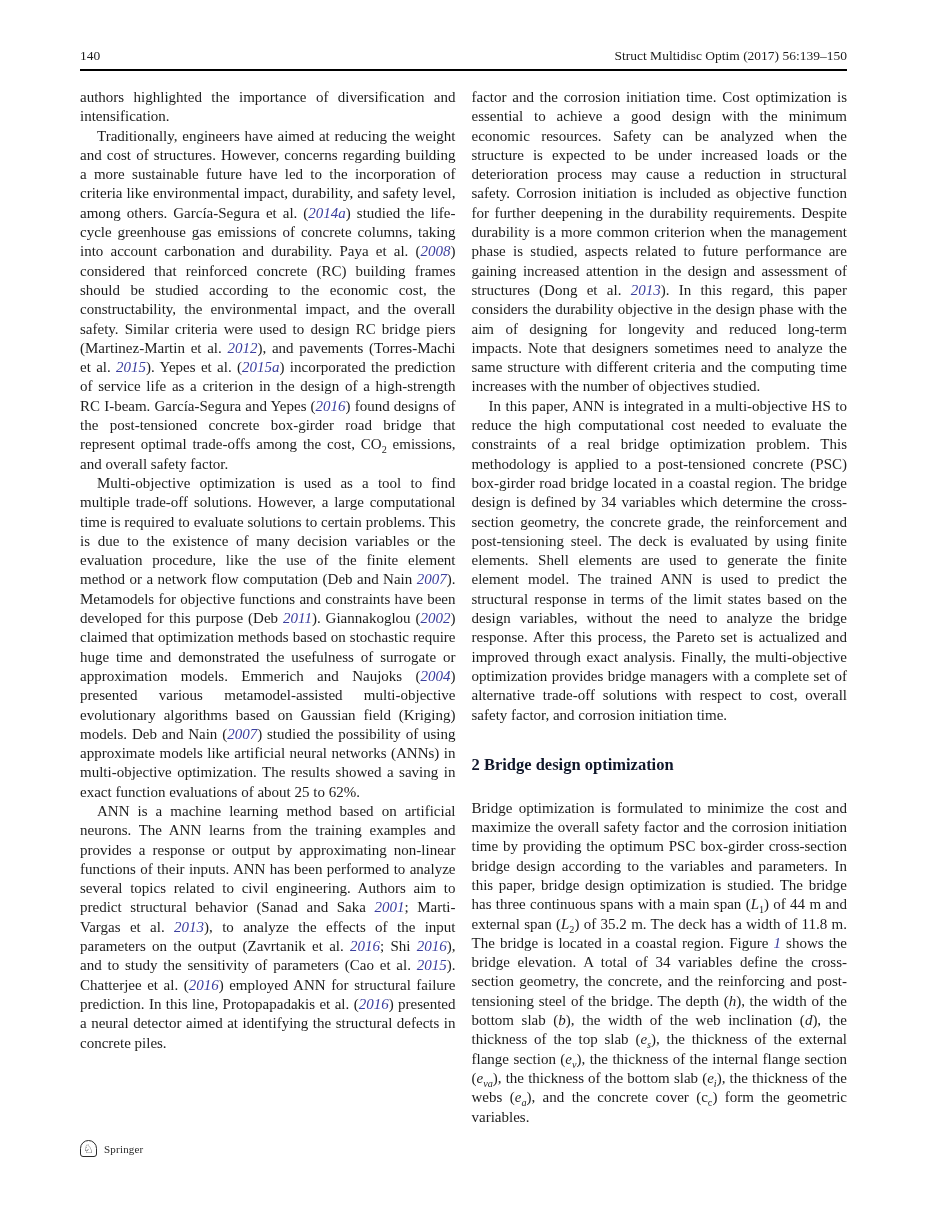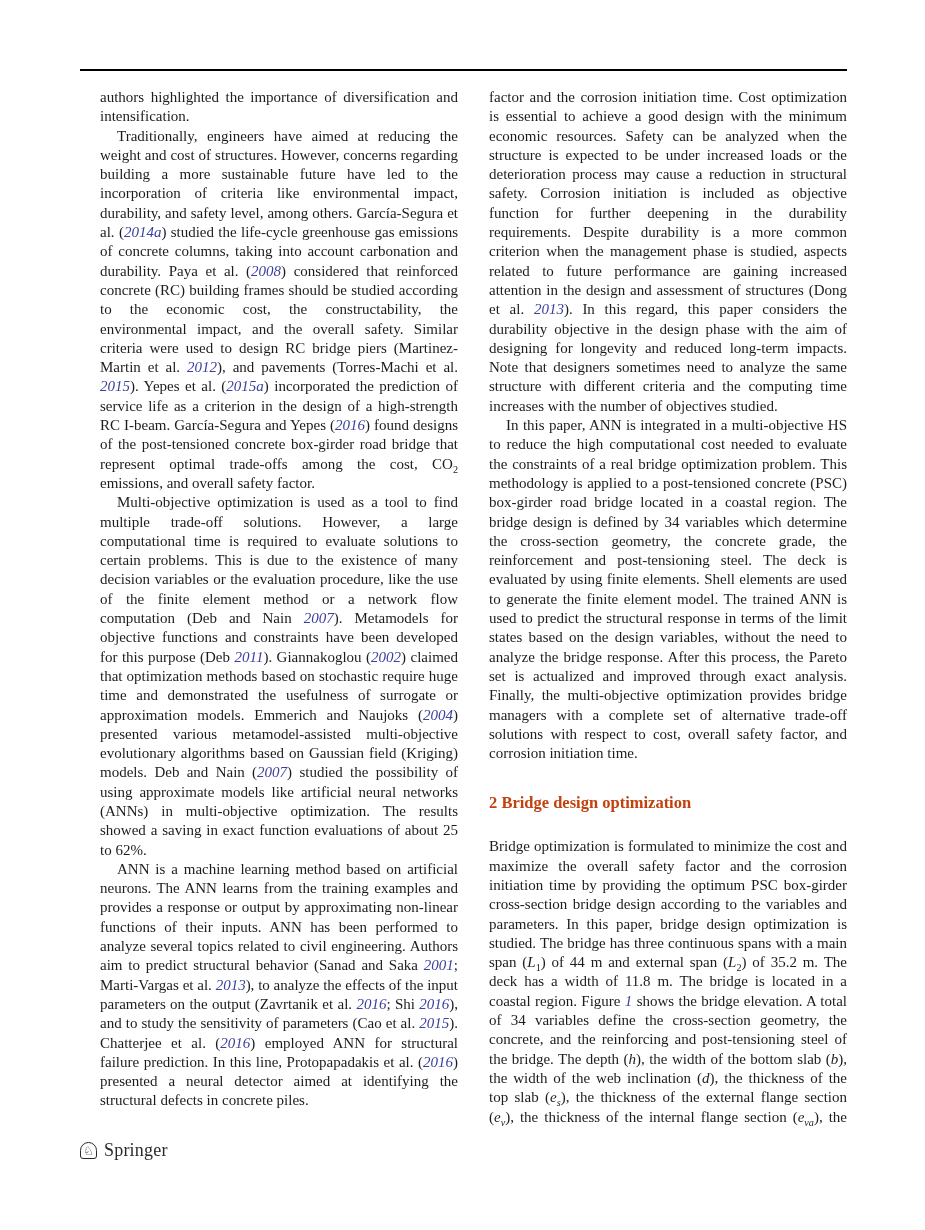--- a/index.html
+++ b/index.html
@@ -22,57 +22,61 @@
     position:absolute;top:48px;left:80px;right:78px;
     display:flex;justify-content:space-between;align-items:flex-end;
     font-size:13.5px;color:#1d1d1d;
   }
   .head-rule{
     position:absolute;top:69px;left:80px;right:78px;
     height:2px;background:var(--rule-color);
   }
   .content{
     position:absolute;top:88px;left:80px;right:78px;height:1040px;
-    display:flex;gap:31px;overflow:hidden;margin-left:20px;
+    display:flex;gap:16px;overflow:hidden;
   }
   .col{flex:1 1 0;min-width:0;}
   .col p{
     font-size:15px;line-height:19.3px;
     text-align:justify;
     color:var(--text-color);
   }
   .col p.indent{text-indent:17px;}
   .col h2{
     font-size:16.5px;font-weight:bold;
     margin:30px 0 24px 0;
-    color:#c2410c;
+    color:#0f172a;
   }
   .cite{color:var(--cite-color);font-style:italic;}
   .it{font-style:italic;}
   sub{font-size:68%;line-height:0;vertical-align:sub;}
   .footer{
     position:absolute;left:80px;top:1140px;
     display:flex;align-items:center;gap:7px;
     color:#2a2a2a;
   }
   .springer-mark{
     display:inline-flex;align-items:center;justify-content:center;
     width:17px;height:17px;
     border:1.3px solid #2a2a2a;
     border-radius:50% 50% 3px 3px;
     font-size:12px;line-height:1;
     color:#2a2a2a;
   }
-  .publisher-label{font-size:18px;letter-spacing:0.2px;}
+  .publisher-label{font-size:11px;letter-spacing:0.2px;}
 </style>
 </head>
 <body>
 
 <div class="page">
 
+  <div class="running-head">
+    <span>140</span>
+    <span>Struct Multidisc Optim (2017) 56:139–150</span>
+  </div>
   <div class="head-rule"></div>
 
   <div class="content">
     <div class="col" id="col-left">
         <p>authors highlighted the importance of diversification and intensification.</p>
         <p class="indent">Traditionally, engineers have aimed at reducing the weight and cost of structures. However, concerns regarding building a more sustainable future have led to the incorporation of criteria like environmental impact, durability, and safety level, among others. García-Segura et al. (<span class="cite">2014a</span>) studied the life-cycle greenhouse gas emissions of concrete columns, taking into account carbonation and durability. Paya et al. (<span class="cite">2008</span>) considered that reinforced concrete (RC) building frames should be studied according to the economic cost, the constructability, the environmental impact, and the overall safety. Similar criteria were used to design RC bridge piers (Martinez-Martin et al. <span class="cite">2012</span>), and pavements (Torres-Machi et al. <span class="cite">2015</span>). Yepes et al. (<span class="cite">2015a</span>) incorporated the prediction of service life as a criterion in the design of a high-strength RC I-beam. García-Segura and Yepes (<span class="cite">2016</span>) found designs of the post-tensioned concrete box-girder road bridge that represent optimal trade-offs among the cost, CO<sub>2</sub> emissions, and overall safety factor.</p>
         <p class="indent">Multi-objective optimization is used as a tool to find multiple trade-off solutions. However, a large computational time is required to evaluate solutions to certain problems. This is due to the existence of many decision variables or the evaluation procedure, like the use of the finite element method or a network flow computation (Deb and Nain <span class="cite">2007</span>). Metamodels for objective functions and constraints have been developed for this purpose (Deb <span class="cite">2011</span>). Giannakoglou (<span class="cite">2002</span>) claimed that optimization methods based on stochastic require huge time and demonstrated the usefulness of surrogate or approximation models. Emmerich and Naujoks (<span class="cite">2004</span>) presented various metamodel-assisted multi-objective evolutionary algorithms based on Gaussian field (Kriging) models. Deb and Nain (<span class="cite">2007</span>) studied the possibility of using approximate models like artificial neural networks (ANNs) in multi-objective optimization. The results showed a saving in exact function evaluations of about 25 to 62%.</p>
         <p class="indent">ANN is a machine learning method based on artificial neurons. The ANN learns from the training examples and provides a response or output by approximating non-linear functions of their inputs. ANN has been performed to analyze several topics related to civil engineering. Authors aim to predict structural behavior (Sanad and Saka <span class="cite">2001</span>; Marti-Vargas et al. <span class="cite">2013</span>), to analyze the effects of the input parameters on the output (Zavrtanik et al. <span class="cite">2016</span>; Shi <span class="cite">2016</span>), and to study the sensitivity of parameters (Cao et al. <span class="cite">2015</span>). Chatterjee et al. (<span class="cite">2016</span>) employed ANN for structural failure prediction. In this line, Protopapadakis et al. (<span class="cite">2016</span>) presented a neural detector aimed at identifying the structural defects in concrete piles.</p>
       </div>
     <div class="col" id="col-right">

